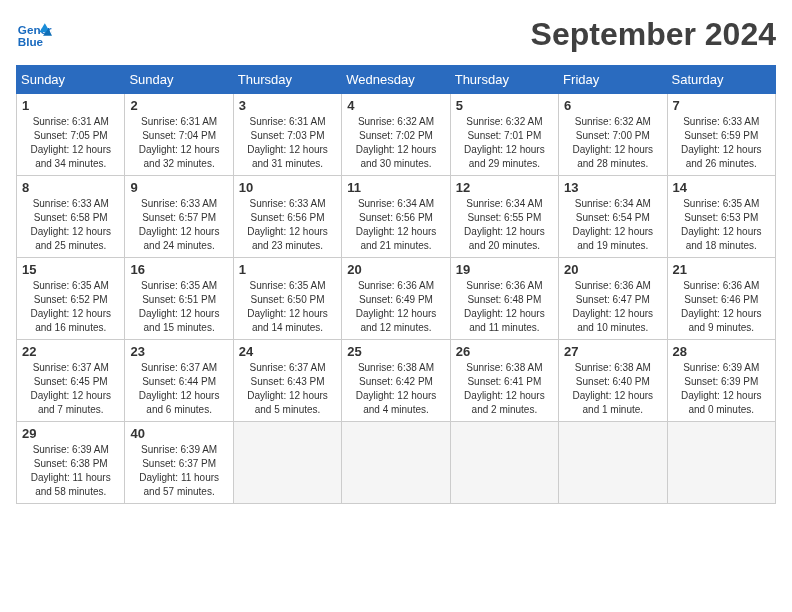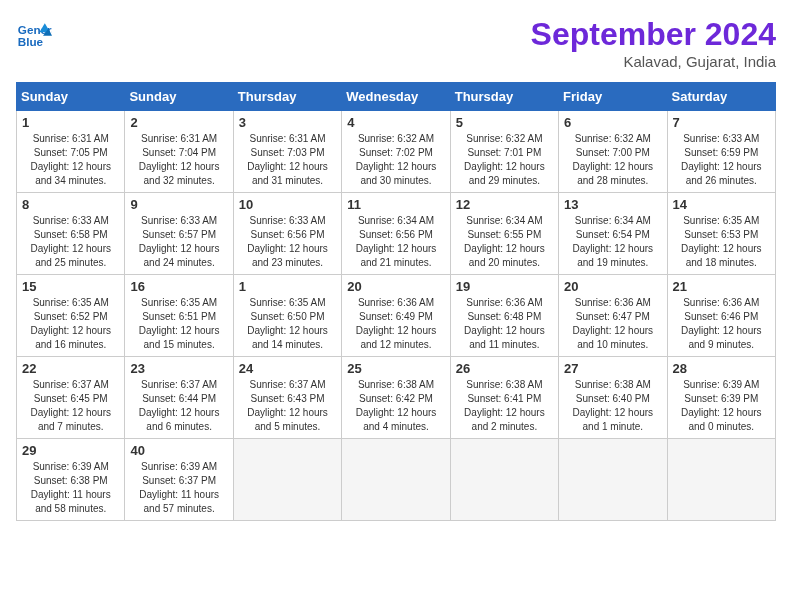--- a/index.html
+++ b/index.html
@@ -24,37 +24,37 @@
     .logo-icon {
       width: 36px;
       height: 36px;
     }
     .title-block {
       text-align: right;
     }
     .month-title {
       font-size: 32px;
       font-weight: bold;
-      color: #6d28d9;
+      color: #404040;
       margin-left: 44px;
     }
     .location {
       font-size: 15px;
       color: #555;
     }
     table {
       width: 100%;
       border-collapse: collapse;
       table-layout: fixed;
     }
     th {
       background: #2a6bbf;
       color: #fff;
       font-size: 13px;
-      font-weight: bold;
+      font-weight: normal;
       padding: 6px 4px;
       text-align: left;
       border: 1px solid #2a6bbf;
     }
     td {
       border: 1px solid #ccc;
       vertical-align: top;
       padding: 4px 5px;
       font-size: 10.5px;
       color: #333;
@@ -84,21 +84,20 @@
   <div class="logo">
     <svg class="logo-icon" viewBox="0 0 40 40">
       <text x="2" y="20" font-size="13" font-weight="bold" fill="#1a6bbf">General</text>
       <text x="2" y="33" font-size="13" font-weight="bold" fill="#1a6bbf">Blue</text>
       <polygon points="32,8 38,18 26,18" fill="#1a8cd8"></polygon>
       <polygon points="36,14 40,22 30,22" fill="#0d6db5"></polygon>
     </svg>
   </div>
   <div class="title-block">
     <div class="month-title">September 2024</div>
-    <div class="location">Kalavad, Gujarat, India</div>
   </div>
 </div>
 
 <table>
   <thead>
     <tr>
     <th>Sunday</th>
         <th>Sunday</th>
         <th>Thursday</th>
         <th>Wednesday</th>

